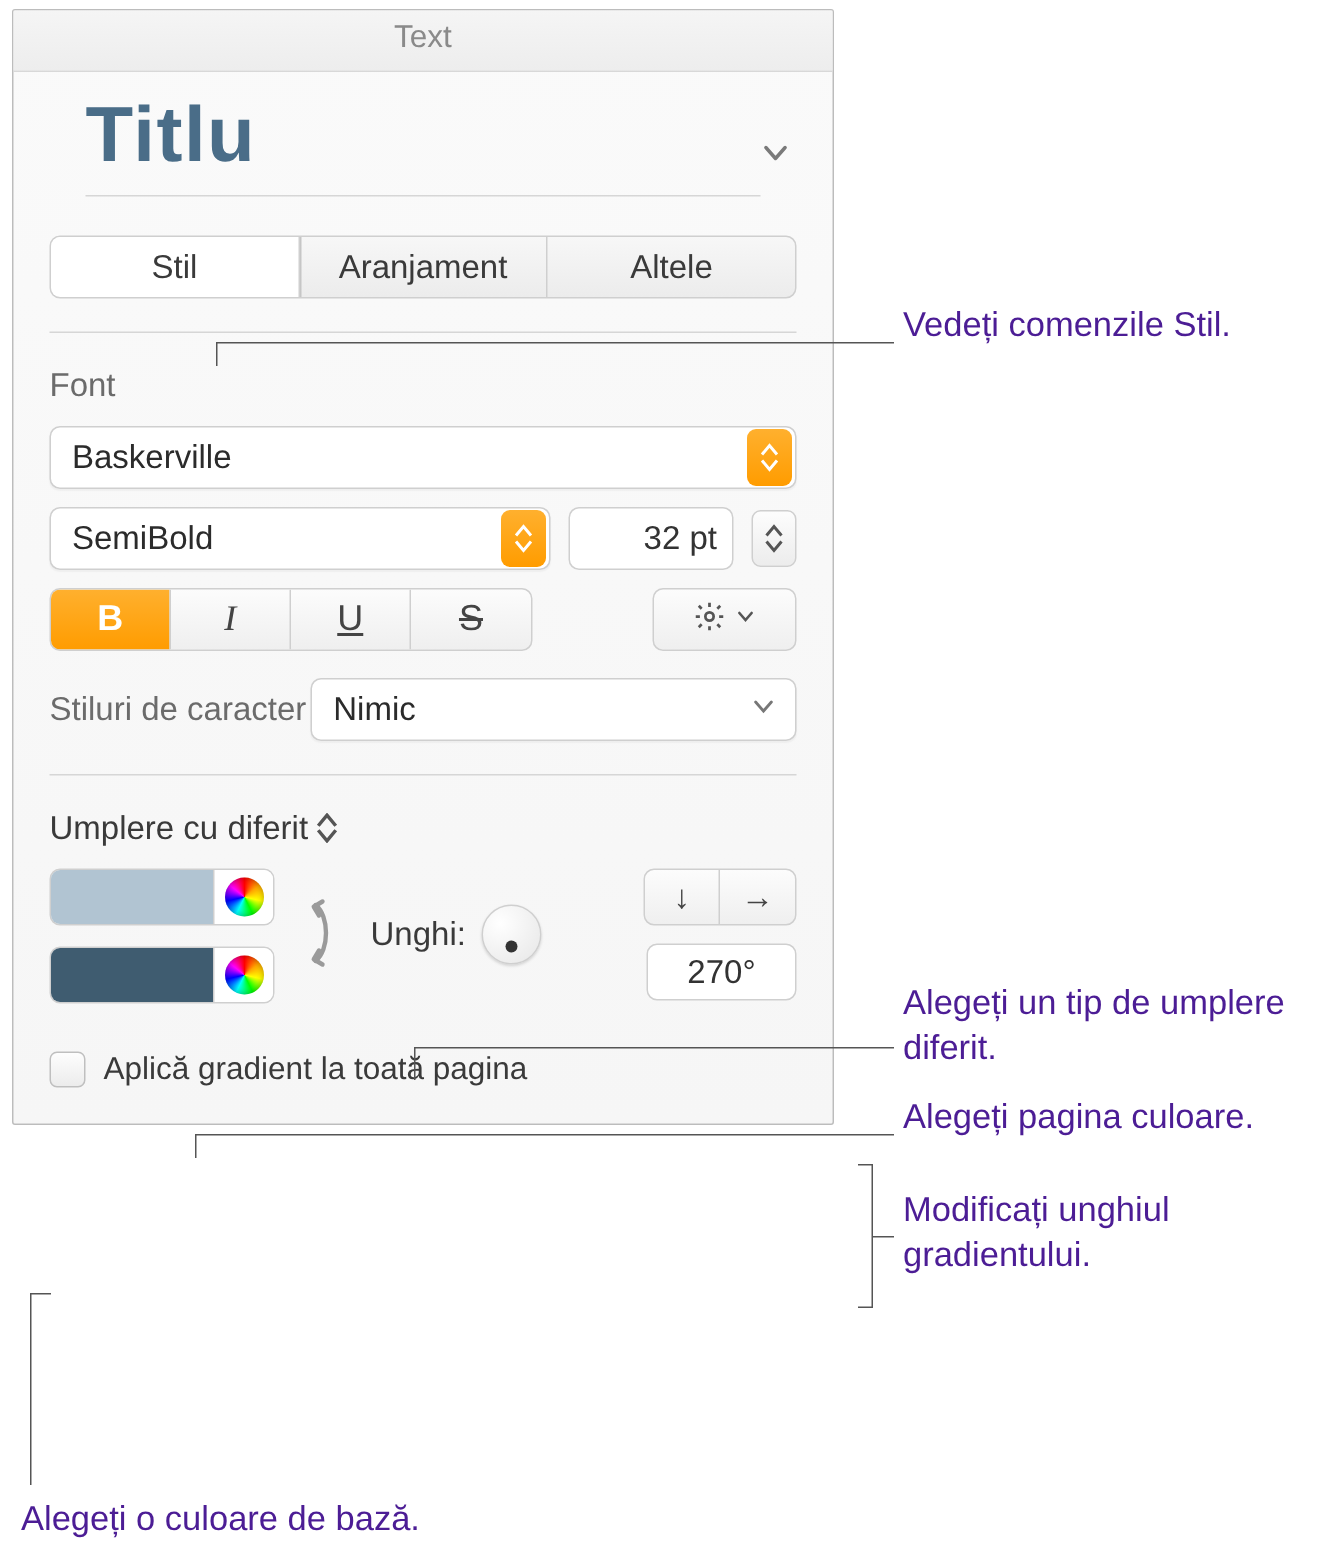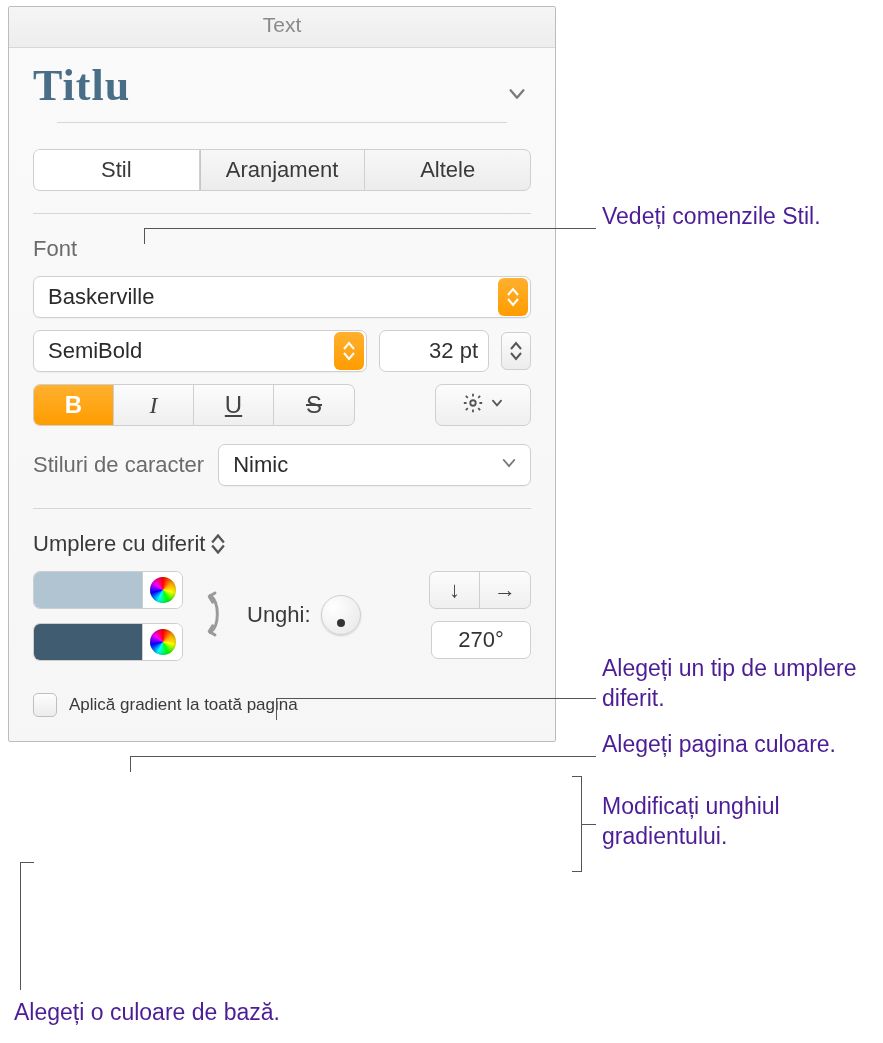--- a/index.html
+++ b/index.html
@@ -36,26 +36,27 @@
     padding: 16px 24px 8px;
   }
 
   .title-row {
     display: flex;
     align-items: flex-end;
     justify-content: space-between;
   }
 
   .title-text {
-    font-family: Liberation Serif, serif;
+    font-family: Liberation Sans, sans-serif;
     font-weight: 700;
-    font-size: 44px;
+    font-size: 52px;
     color: #4a6d88;
     letter-spacing: 1px;
     line-height: 1;
+    margin-left: 24px;
   }
 
   .chevron-down {
     width: 28px; height: 28px;
     display:flex;align-items:center;justify-content:center;
     color:#7a7a7a;
     cursor:pointer;
   }
   .chevron-down svg{width:22px;height:22px;}
 
@@ -133,21 +134,21 @@
   }
   .seg-btn:last-child{border-right:none;}
   .seg-btn.active{background:linear-gradient(#ffb02e,#ff9c00);color:#fff;}
 
   .gear-btn{
     width:96px;height:42px;border:1px solid #cfcfcf;border-radius:7px;
     background:linear-gradient(#fcfcfc,#efefef);
     display:flex;align-items:center;justify-content:center;gap:6px;cursor:pointer;color:#555;
   }
 
-  .cs-row{display:flex;align-items:center;gap:14px;margin-top:18px;}
+  .cs-row{display:flex;align-items:center;gap:3px;margin-top:18px;}
   .cs-label{font-size:22px;color:#6b6b6b;}
 
   .fill-label-row{display:flex;align-items:center;gap:6px;font-size:22px;color:#3a3a3a;}
   .stepper-mini{display:flex;flex-direction:column;color:#555;cursor:pointer;}
   .stepper-mini svg{width:14px;height:10px;}
 
   .grad-area{display:flex;gap:18px;align-items:flex-start;margin-top:14px;}
   .swatch-col{display:flex;flex-direction:column;gap:14px;}
   .swatch{
     display:flex;height:38px;border:1px solid #cfcfcf;border-radius:7px;overflow:hidden;
@@ -186,21 +187,21 @@
   .deg-field{
     height:38px;width:100px;border:1px solid #cfcfcf;border-radius:7px;background:#fff;
     display:flex;align-items:center;justify-content:center;font-size:22px;cursor:text;
   }
 
   .check-row{display:flex;align-items:center;gap:12px;margin:32px 24px 24px;}
   .checkbox{
     width:24px;height:24px;border:1px solid #bfbfbf;border-radius:5px;
     background:linear-gradient(#fdfdfd,#ececec);cursor:pointer;
   }
-  .check-label{font-size:17px;color:#3a3a3a;}
+  .check-label{font-size:21px;color:#3a3a3a;}
 
   
   .callout{
     position:absolute;font-size:23px;color:#4c1d95;line-height:1.3;
   }
   .callout-line{position:absolute;border-top:1.5px solid #555;}
   .callout-vline{position:absolute;border-left:1.5px solid #555;}
   .bracket{position:absolute;border:1.5px solid #555;border-left:none;width:10px;}
   .bracket-h{position:absolute;border-top:1.5px solid #555;}
 </style>

